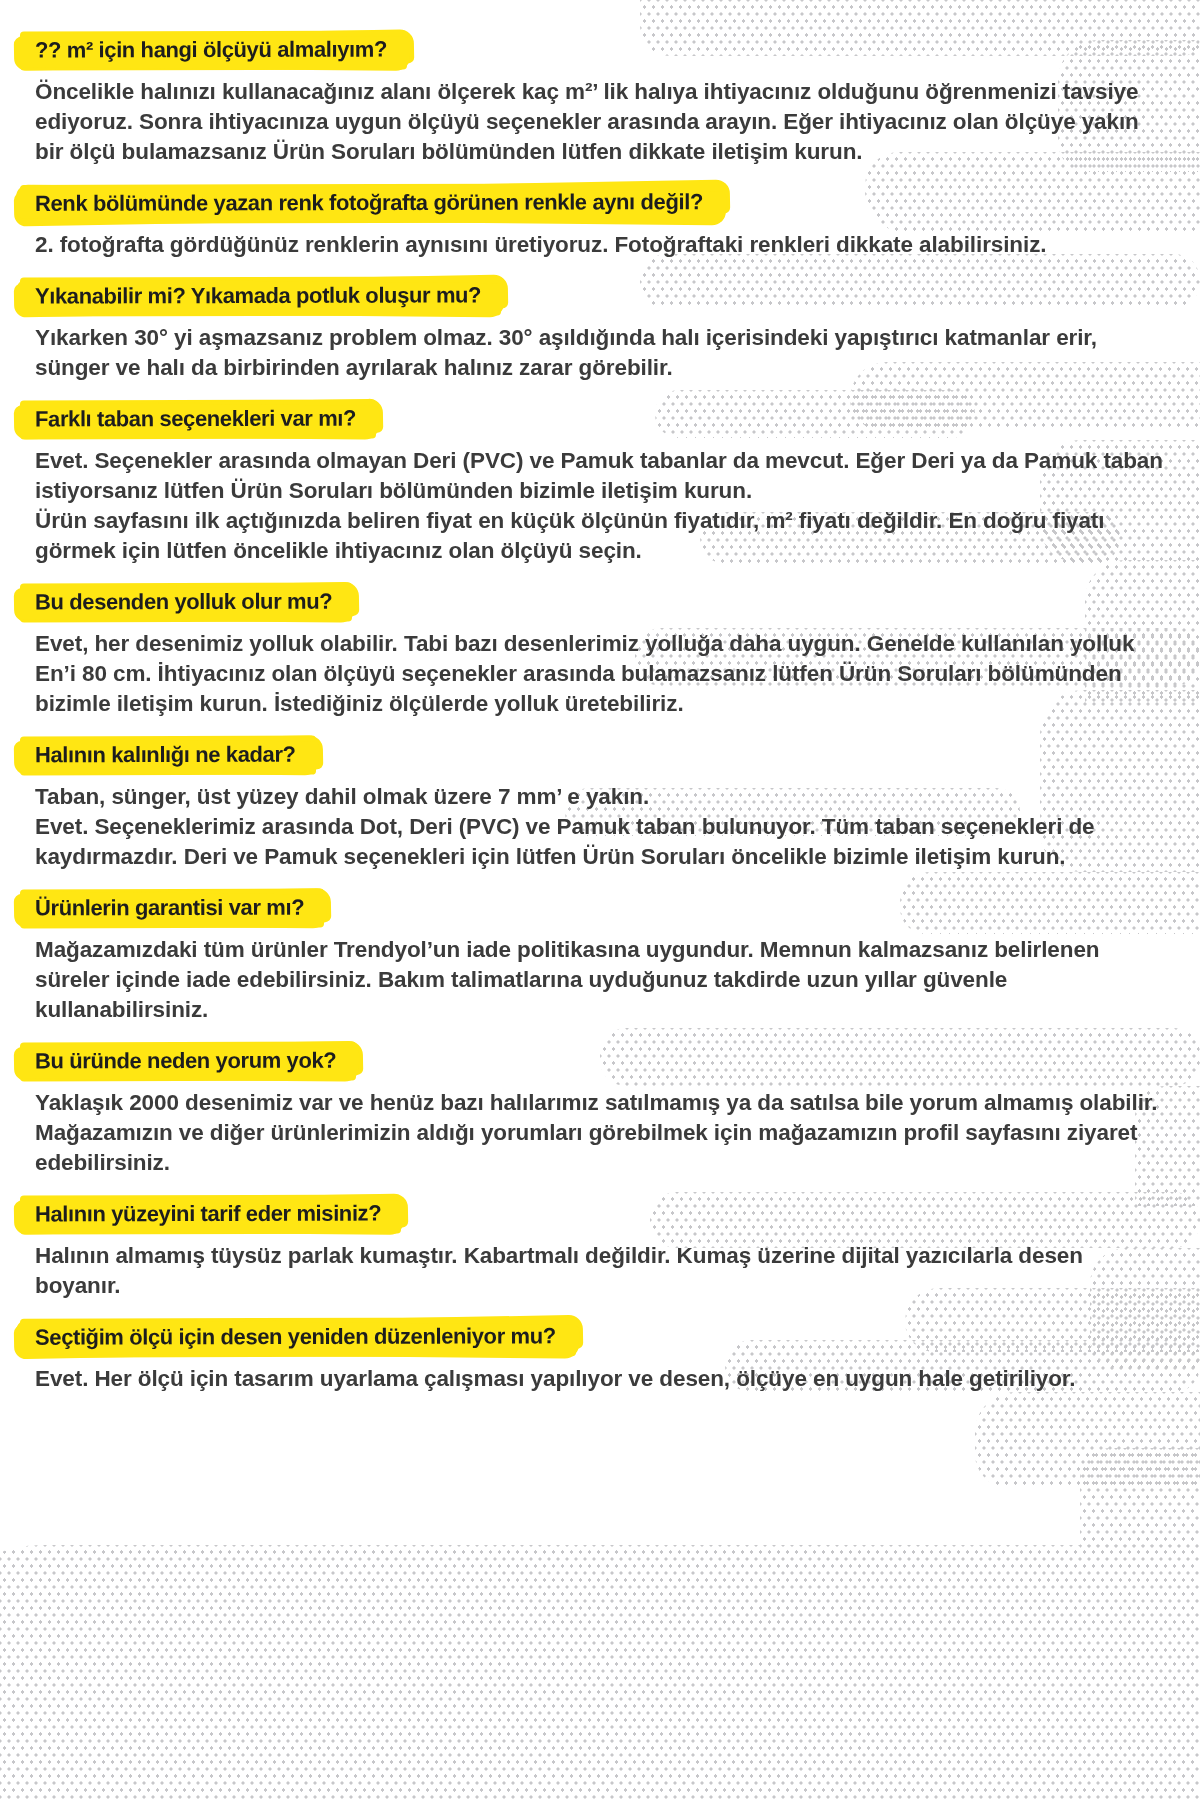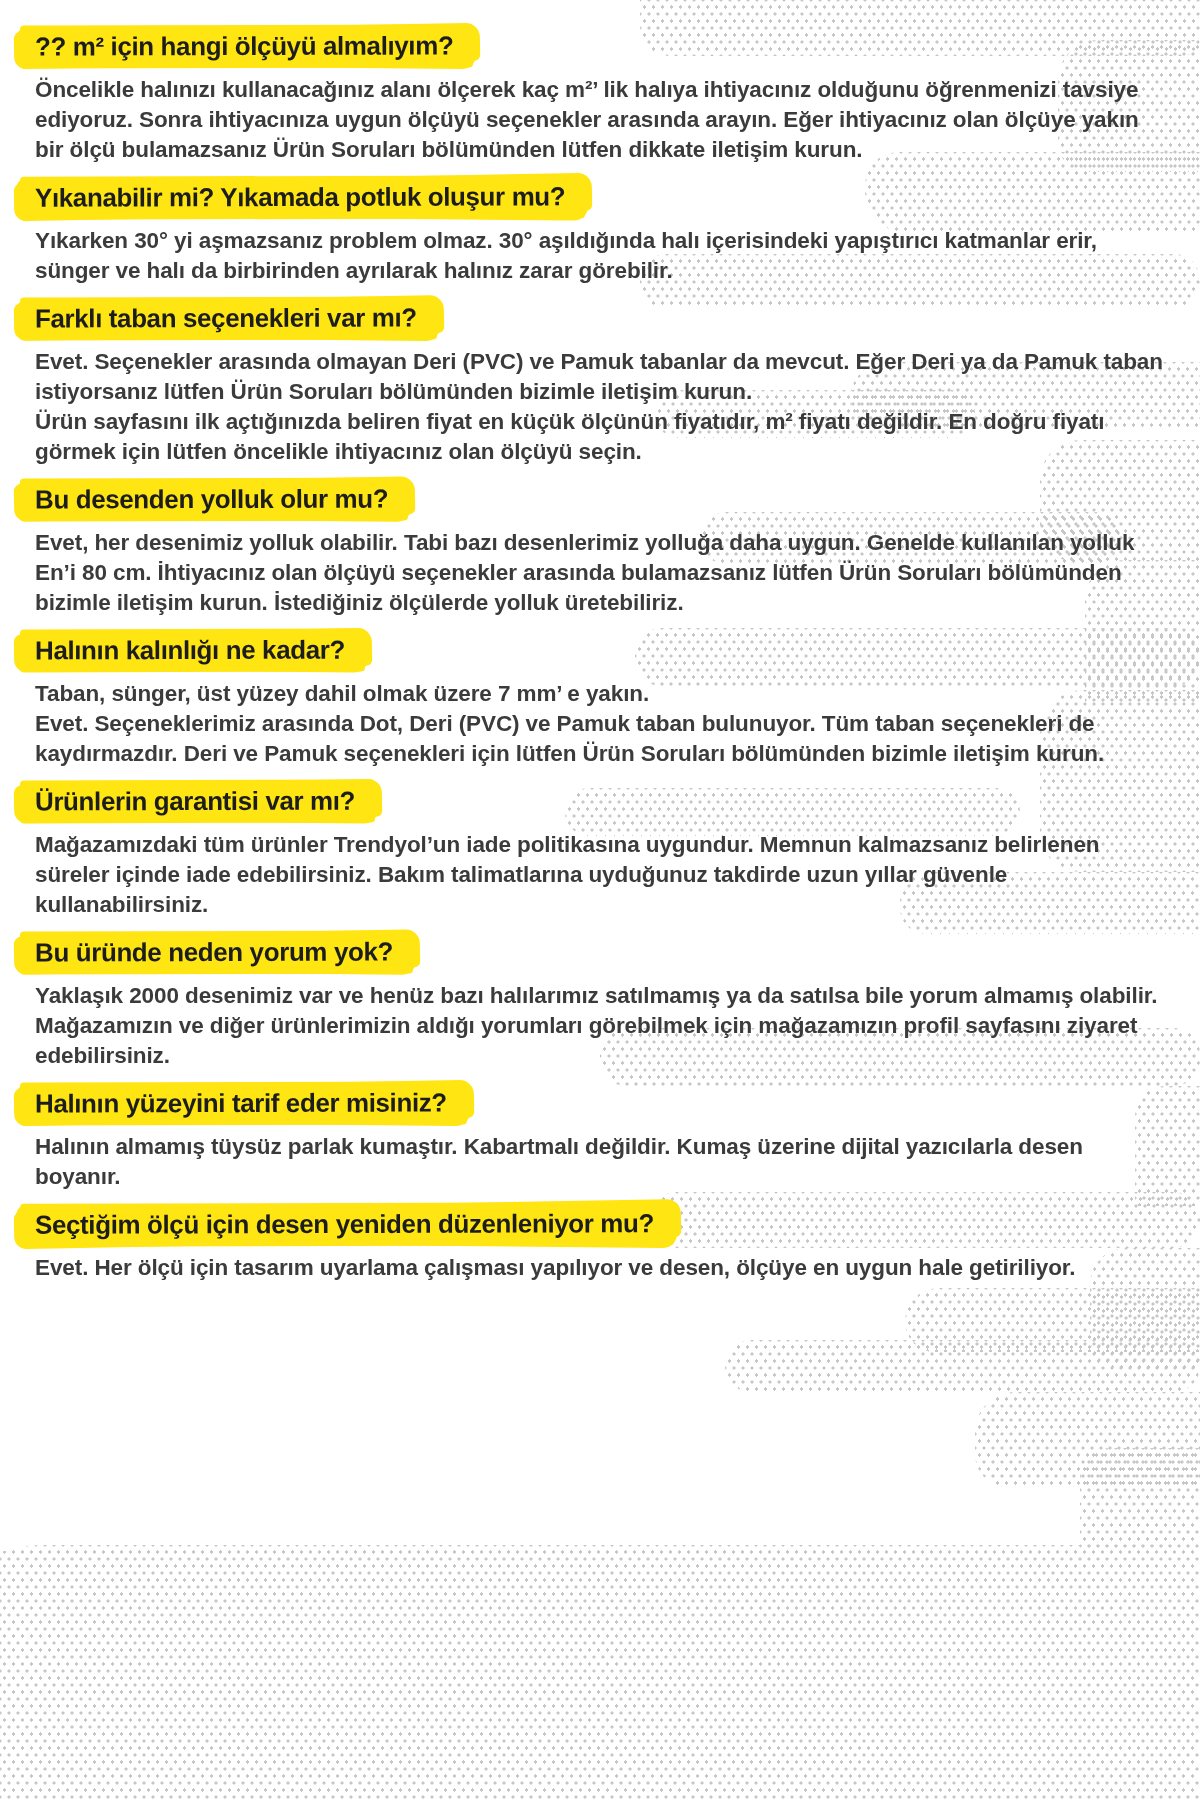--- a/index.html
+++ b/index.html
@@ -53,22 +53,22 @@
   .b21{ left:1080px; top:1448px; width:120px; height:104px; border-radius:30px 0 0 0; }
   .band{ left:0; top:1545px; width:1200px; height:255px; border-radius:46px 30px 0 0 / 10px 14px 0 0; }
 
   
   main.faq{
     position:relative; z-index:1;
     padding:14px 33px 0 35px;
   }
   section{ margin:0; }
   h2{
-    margin:11px 0 7px;
-    font-size:26px; line-height:1;
+    margin:17px 0 7px;
+    font-size:22px; line-height:1;
   }
   .hl{
     display:inline-block;
     position:relative; z-index:0;
     background:var(--hl);
     color:var(--head);
     font-weight:800;
     letter-spacing:-0.4px;
     padding:8px 20px 9px 15px;
     margin-left:-15px;
@@ -132,20 +132,26 @@
   <div class="dots band"></div>
 
   <main class="faq">
   <section>
     <h2>
       <span class="hl">?? m² için hangi ölçüyü almalıyım?</span>
     </h2>
     <p class="answer"><span>Öncelikle halınızı kullanacağınız alanı ölçerek kaç m²’ lik halıya ihtiyacınız olduğunu öğrenmenizi tavsiye ediyoruz. Sonra ihtiyacınıza uygun ölçüyü seçenekler arasında arayın. Eğer ihtiyacınız olan ölçüye yakın bir ölçü bulamazsanız </span><span class="u">Ürün Soruları</span><span> bölümünden lütfen dikkate iletişim kurun.</span></p>
   </section>
 
+  <section>
+    <h2>
+      <span class="hl">Renk bölümünde yazan renk fotoğrafta görünen renkle aynı değil?</span>
+    </h2>
+    <p class="answer"><span>2. fotoğrafta gördüğünüz renklerin aynısını üretiyoruz. Fotoğraftaki renkleri dikkate alabilirsiniz.</span></p>
+  </section>
 
   <section>
     <h2>
       <span class="hl">Yıkanabilir mi? Yıkamada potluk oluşur mu?</span>
     </h2>
     <p class="answer"><span>Yıkarken 30° yi aşmazsanız problem olmaz. 30° aşıldığında halı içerisindeki yapıştırıcı katmanlar erir, sünger ve halı da birbirinden ayrılarak halınız zarar görebilir.</span></p>
   </section>
 
   <section>
     <h2>
@@ -166,21 +172,21 @@
   </section>
 
   <section>
     <h2>
       <span class="hl">Halının kalınlığı ne kadar?</span>
     </h2>
     <p class="answer"><span>Taban, sünger, üst yüzey dahil olmak üzere </span><span class="u">7 mm</span><span>’ e yakın.</span></p>
   </section>
 
   <section>
-    <p class="answer"><span>Evet. Seçeneklerimiz arasında Dot, Deri (PVC) ve Pamuk taban bulunuyor. Tüm taban seçenekleri de kaydırmazdır. Deri ve Pamuk seçenekleri için lütfen </span><span class="u">Ürün Soruları</span><span> bölümünden bizimle iletişim kurun.</span></p>
+    <p class="answer"><span>Evet. Seçeneklerimiz arasında Dot, Deri (PVC) ve Pamuk taban bulunuyor. Tüm taban seçenekleri de kaydırmazdır. Deri ve Pamuk seçenekleri için lütfen </span><span class="u">Ürün Soruları</span><span> öncelikle bizimle iletişim kurun.</span></p>
   </section>
 
   <section>
     <h2>
       <span class="hl">Ürünlerin garantisi var mı?</span>
     </h2>
     <p class="answer"><span>Mağazamızdaki tüm ürünler Trendyol’un iade politikasına uygundur. Memnun kalmazsanız belirlenen süreler içinde iade edebilirsiniz. Bakım talimatlarına uyduğunuz takdirde uzun yıllar güvenle kullanabilirsiniz.</span></p>
   </section>
 
   <section>

